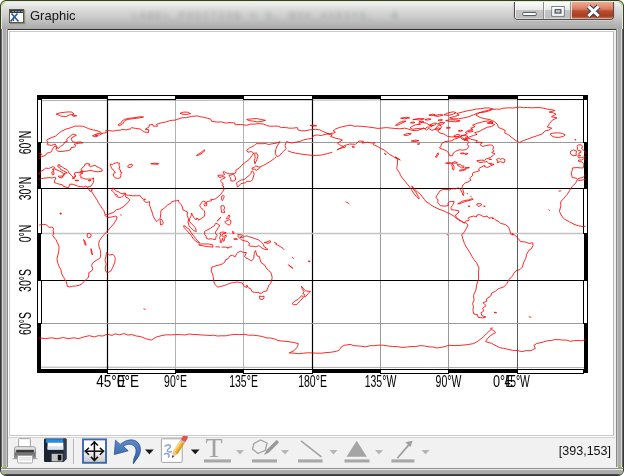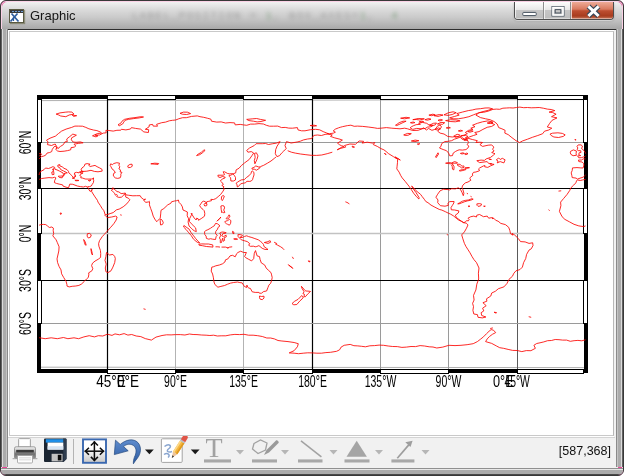--- a/index.html
+++ b/index.html
@@ -1,17 +1,17 @@
 <!DOCTYPE html>
 <html><head><meta charset="utf-8"><style>
 * { margin:0; padding:0; box-sizing:border-box; }
 html,body { width:624px; height:476px; background:#fff; font-family:"Liberation Sans", sans-serif; overflow:hidden; }
 #win { position:absolute; left:0; top:0; width:624px; height:476px;
   border:1px solid #383838; border-radius:6px;
-  background:#ec4899;
+  background:#84cc16;
   box-shadow:inset 0 0 0 1px rgba(255,255,255,.75);
 }
 #titlebar { position:absolute; left:1px; top:1px; right:1px; height:28px; border-radius:5px 5px 0 0;
   background:linear-gradient(#f1f1f1, #dedede 22%, #cacaca 55%, #b4b4b4 82%, #a5a5a5); }
 #title { position:absolute; left:28px; top:6px; font-size:13px; color:#151515; }
 #ghost { position:absolute; left:130px; top:8px; width:280px; font-family:"Liberation Mono",monospace; font-size:10.5px; color:#8a8a8a; filter:blur(2.1px); opacity:0.72; white-space:nowrap; letter-spacing:1.55px; }
 #ghost b { color:#5e8a5e; font-weight:normal; }
 #icon { position:absolute; left:7px; top:7px; width:15px; height:14px; background:#fff; border:1px solid #5a5a42; box-shadow:1px 1px 1px rgba(90,90,50,.5); }
 #icon .tb { position:absolute; left:0; top:0; right:0; height:3px; background:#3a3a3a; }
 #icon .tb i { position:absolute; top:1px; width:2px; height:1px; background:#6a9ad0; }
@@ -238,13 +238,13 @@
 
 <path d="M356.7 440.8 l10.2 16 h-20.4 z" fill="#a5a5a5"></path>
 <rect x="344.5" y="459.4" width="25" height="3.1" fill="#a8a8a8"></rect>
 <path d="M375 450 h8 l-4 4.4 z" fill="#b6b6b6"></path>
 
 <line x1="397.3" y1="458.3" x2="409" y2="444.6" stroke="#9e9e9e" stroke-width="1.7"></line>
 <path d="M412.6 440.7 l-7.3 1.6 5.2 4.6 z" fill="#9e9e9e"></path>
 <rect x="391.4" y="459.4" width="23" height="3.1" fill="#a8a8a8"></rect>
 <path d="M421.5 450 h8 l-4 4.4 z" fill="#b6b6b6"></path>
 </svg>
- <div id="coords">[587,368]</div>
+ <div id="coords">[393,153]</div>
 </div>
 </body></html>

